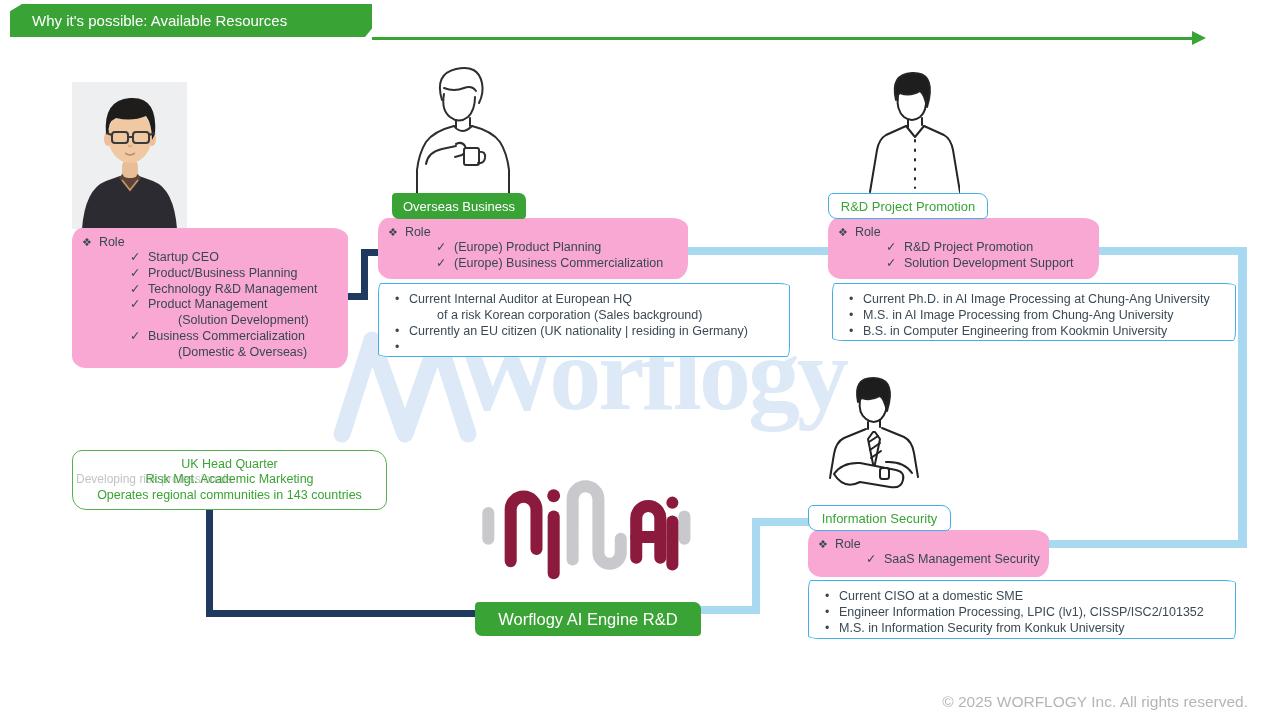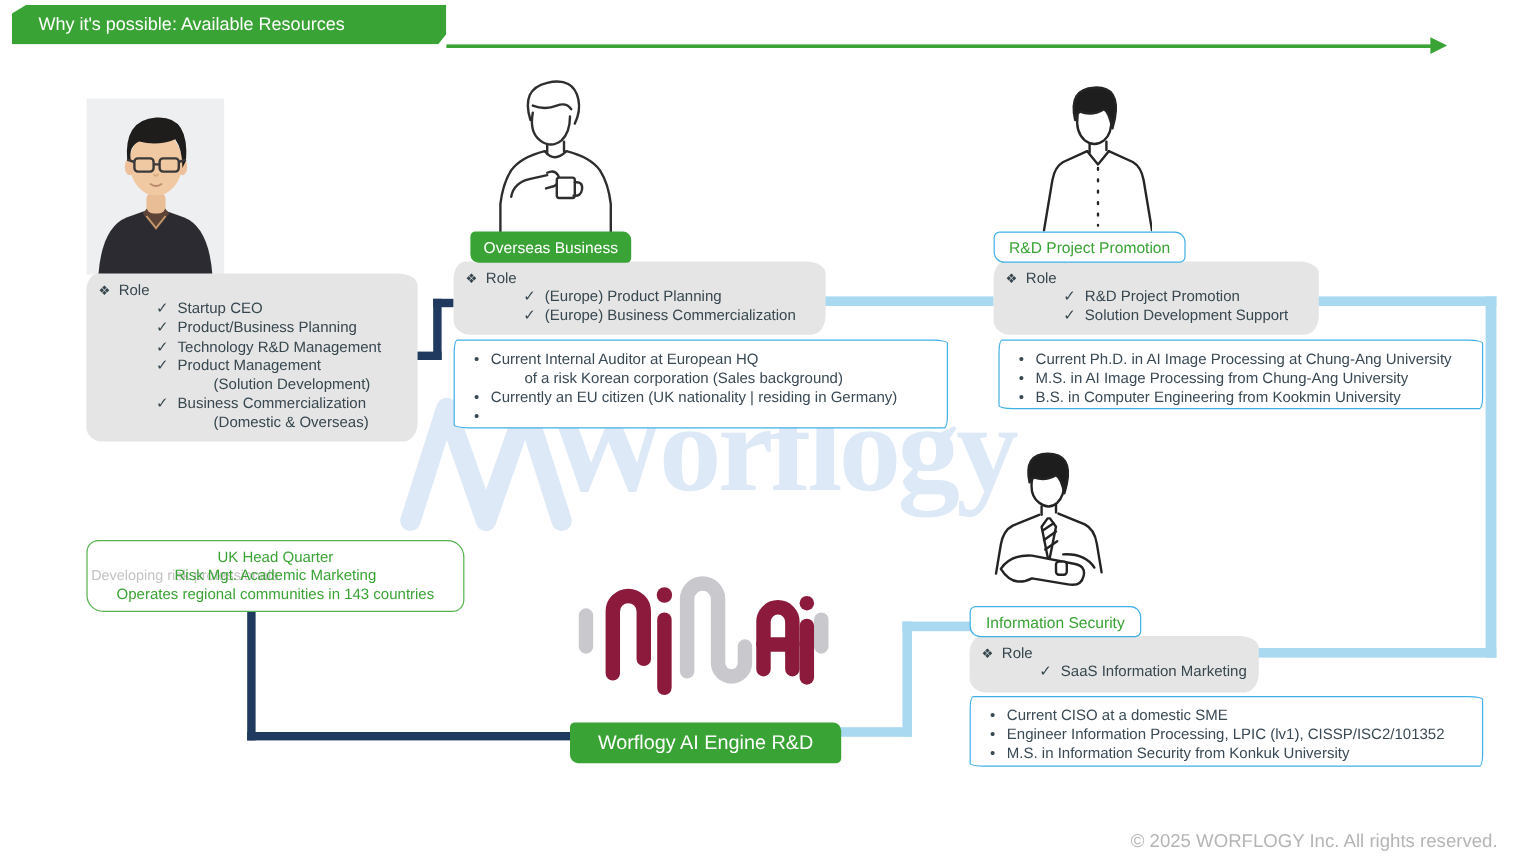--- a/index.html
+++ b/index.html
@@ -32,21 +32,21 @@
 
   
   .title-banner { left:10px; top:4px; width:362px; height:33px; background:#3aa335; color:#fff;
     display:flex; align-items:center; padding-left:22px; font-size:15px; z-index:5;
     clip-path:polygon(0 22%,12px 0,100% 0,100% 74%,calc(100% - 7px) 100%,0 100%); }
   .title-arrow { left:372px; top:37px; width:822px; height:2.5px; background:#3aa335; z-index:5; }
   .arrow-head { left:1192px; top:31px; width:0; height:0; border-left:14px solid #3aa335;
     border-top:7px solid transparent; border-bottom:7px solid transparent; z-index:5; }
 
   
-  .box-blue { background:#e5e5e5; border-radius:10px 16px 12px 14px/14px 10px 16px 12px;
+  .box-blue { background:#f9a8d4; border-radius:10px 16px 12px 14px/14px 10px 16px 12px;
     z-index:2; color:#37474f; font-size:12.5px; }
   .role-head { padding:7px 0 0 10px; }
   .role-head .dia { margin-right:7px; font-size:11px; }
   .checklist { list-style:none; padding-left:58px; line-height:15.8px; margin-top:1px; }
   .checklist .chk { display:inline-block; width:18px; }
   .checklist .cont { padding-left:48px; }
 
   .box-outline { background:#fff; border:1.5px solid #41b0e6;
     border-radius:3px 12px 3px 12px/10px 3px 10px 3px; z-index:2; color:#3a4a55; font-size:12.5px; }
   .details { list-style:none; padding:7px 6px 0 14px; line-height:16px; }
@@ -255,21 +255,21 @@
     </svg>
   </div>
   <div class="abs label-outline is-label">
     <span>Information Security</span>
   </div>
   <div class="abs box-blue is-role">
     <div class="role-head">
       <span class="dia">❖</span><span>Role</span>
     </div>
     <ul class="checklist">
-      <li><span class="chk">✓</span><span>SaaS Information Marketing</span></li>
+      <li><span class="chk">✓</span><span>SaaS Management Security</span></li>
     </ul>
   </div>
   <div class="abs box-outline is-detail">
     <ul class="details">
       <li><span class="b">•</span><span>Current CISO at a domestic SME</span></li>
       <li><span class="b">•</span><span>Engineer Information Processing, LPIC (lv1), CISSP/ISC2/101352</span></li>
       <li><span class="b">•</span><span>M.S. in Information Security from Konkuk University</span></li>
     </ul>
   </div>
 

